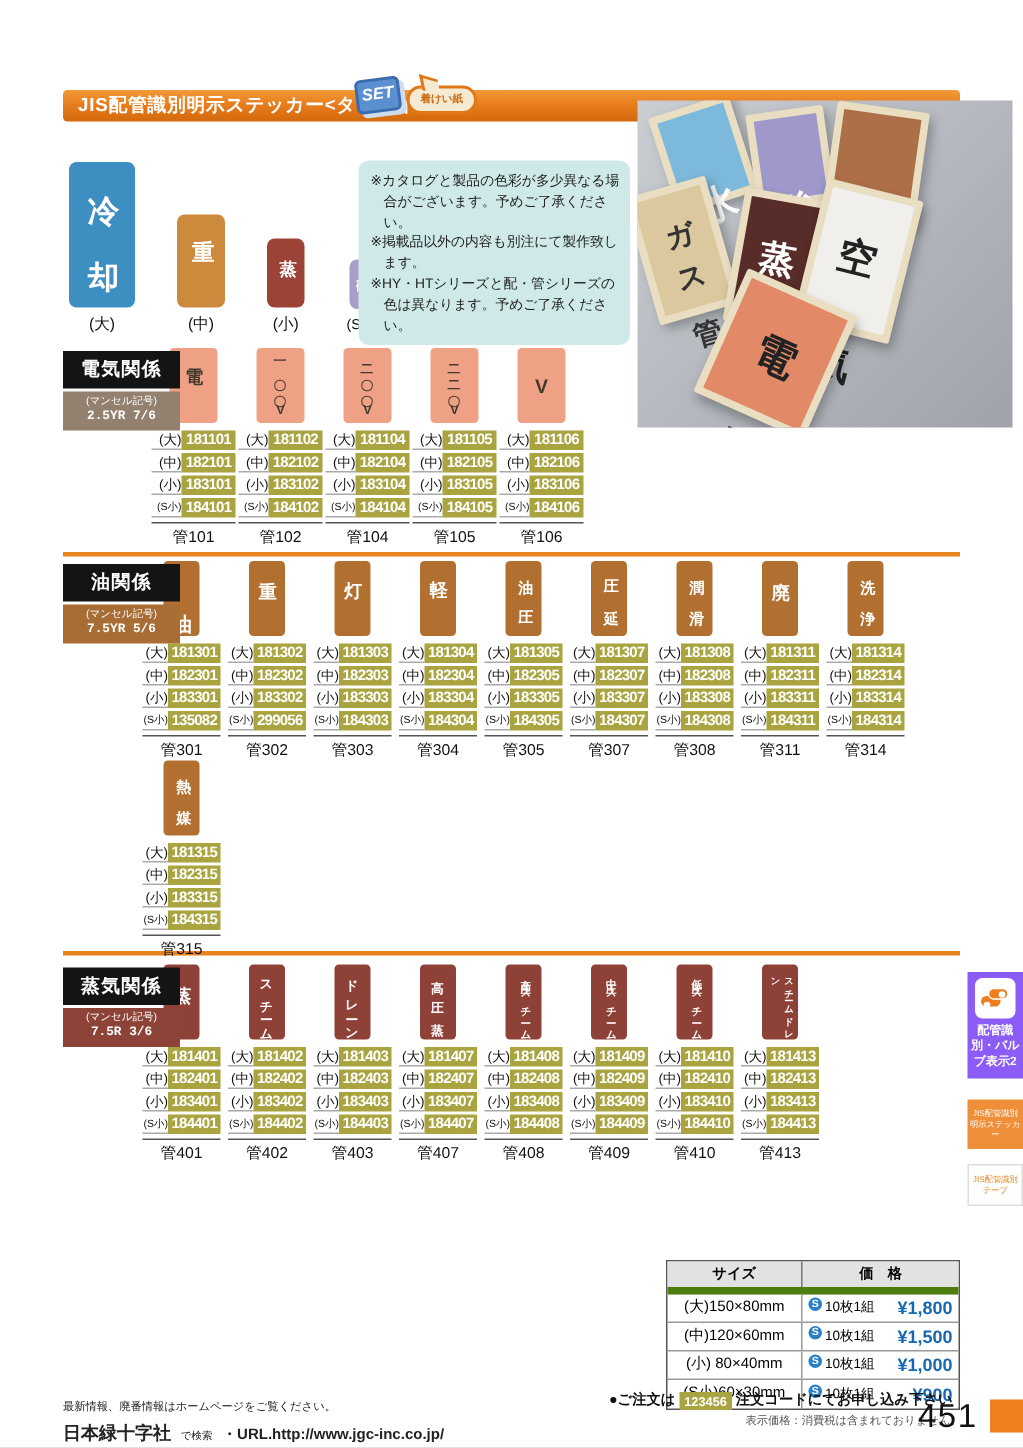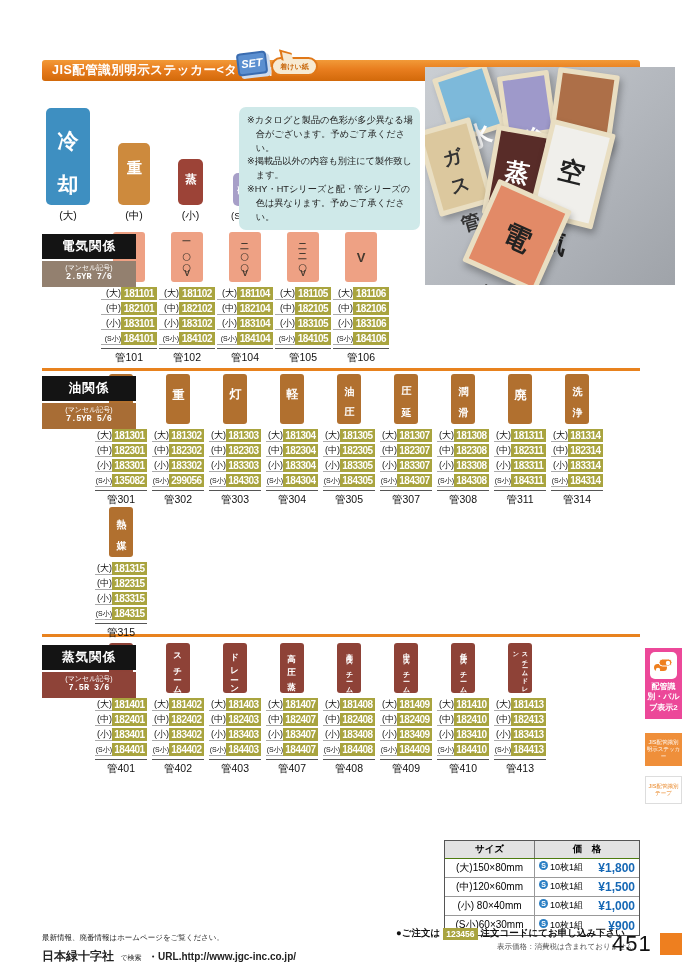--- a/index.html
+++ b/index.html
@@ -45,21 +45,21 @@
   .photo-sheet { position:absolute; display:flex; justify-content:center; padding:6px 0;
     border:5px solid #e9dec2; border-radius:2px; box-shadow:3px 4px 7px rgba(0,0,0,0.28); }
 
   
   .orange-rule { position:absolute; left:42px; width:598px; height:2.5px; background:#e8821e; }
   .section { position:absolute; left:42px; }
   #sec-electric { top:230px; width:420px; }
   #sec-oil      { top:372px; width:600px; }
   #sec-oil2     { top:505px; width:200px; }
   #sec-steam    { top:641px; width:600px; }
-  .sec-head { position:absolute; left:0; top:4px; width:94px; }
+  .sec-head { position:absolute; left:0; top:4px; width:78px; }
   .sec-name { background:#141414; color:#fff; font-weight:bold; font-size:12.5px; text-align:center;
     padding:4px 0; letter-spacing:1px; }
   .sec-munsell { margin-top:2px; color:#fff; text-align:center; padding:2px 0 3px; line-height:1.35; }
   .sec-munsell .m1 { display:block; font-size:7px; }
   .sec-munsell .m2 { display:block; font-size:8.5px; font-weight:bold;font-family:Liberation Mono, monospace; }
   .cols { display:flex; margin-left:53px; padding-top:2px; }
   #sec-electric .cols { margin-left:59px; }
   .col { width:52px; margin-right:5px; display:flex; flex-direction:column; align-items:center; }
   #sec-electric .col { width:56px; margin-right:2px; }
   .sticker { width:24px; height:50px; margin-bottom:5px; border-radius:3px;
@@ -71,47 +71,47 @@
   .code-size { width:17px; font-size:9px; text-align:right; color:#111; background:#fff;
     border-bottom:1px solid #aaa; line-height:13px; white-space:nowrap; }
   #sec-electric .code-size { width:20px; }
   .code-num { flex:1; background:#a9a43f; color:#fff; font-weight:bold; font-size:10px;
     line-height:13px; text-align:center; letter-spacing:-0.5px; }
   .pipe-label { width:100%; border-top:1.5px solid #555; margin-top:1px; text-align:center;
     font-size:10.5px; color:#111; padding-top:2px; }
 
   
   .side-tab { position:absolute; left:645px; top:648px; width:37px; }
-  .tab-main { background:#ec4899; padding:4px 2px 6px; text-align:center; }
+  .tab-main { background:#8b5cf6; padding:4px 2px 6px; text-align:center; }
   .tab-icon { width:27px; height:27px; background:#fff; border-radius:5px; margin:0 auto 3px;
     display:flex; align-items:center; justify-content:center; }
   .tab-title { color:#fff; font-weight:bold; font-size:8px; line-height:1.3; }
   .tab-sub1 { margin-top:14px; background:#ef8f3a; color:#fff; font-size:5.5px; text-align:center;
     padding:6px 1px; }
   .tab-sub2 { margin-top:10px; background:#fff; border:1px solid #ddd; color:#e8821e; font-size:5.5px;
     text-align:center; padding:6px 1px; }
 
   
   .price-table { position:absolute; left:444px; top:840px; width:196px; border:1.5px solid #555; }
-  .pt-header { display:flex; background:#e2e2e2; border-bottom:1px solid #4d7c0f;
+  .pt-header { display:flex; background:#e2e2e2; border-bottom:5px solid #4d7c0f;
     font-weight:bold; font-size:9.5px; }
   .pt-h1 { width:90px; text-align:center; border-right:1px solid #777; padding:2px 0; }
   .pt-h2 { flex:1; text-align:center; padding:2px 0; }
   .pt-row { display:flex; border-bottom:1px solid #999; height:19px; align-items:center; font-size:10px; }
   .pt-row:last-child { border-bottom:none; }
   .pt-size { width:90px; border-right:1px solid #999; text-align:center; height:100%; line-height:18px;
     white-space:nowrap; }
   .pt-unit { flex:1; display:flex; align-items:flex-start; padding:0 4px 0 4px; gap:2px; }
   .s-circle { width:9px; height:9px; border-radius:50%; background:#2b7fc4; color:#fff; font-size:7px;
     line-height:9px; text-align:center; font-weight:bold; flex:none; }
   .pt-unit-text { font-size:9px; white-space:nowrap; }
   .pt-price { margin-left:auto; color:#1668b5; font-weight:bold; font-size:12px; white-space:nowrap; }
 
   
-  .order-note { position:absolute; left:396px; top:927px; display:flex; align-items:center; gap:3px;
+  .order-note { position:absolute; left:406px; top:927px; display:flex; align-items:center; gap:3px;
     font-size:9.5px; font-weight:bold; color:#111; white-space:nowrap;justify-content:center; }
   .order-code { background:#a9a43f; color:#fff; font-size:8.5px; padding:1px 3px; font-weight:bold; }
   .tax-note { position:absolute; left:497px; top:942px; font-size:7.5px; color:#555; }
   .page-num { position:absolute; left:612px; top:931px; font-size:22px; color:#111; letter-spacing:1px; }
   .corner-block { position:absolute; left:660px; top:933px; width:22px; height:22px; background:#ee7f1f; }
   .footer { position:absolute; left:42px; top:933px; color:#222; }
   .f-info { font-size:7.5px; margin-bottom:3px; }
   .f-company { font-size:12px; font-weight:bold; }
   .f-search { font-size:7px; margin:0 2px; }
   .f-url { font-size:10px; font-weight:bold; }

